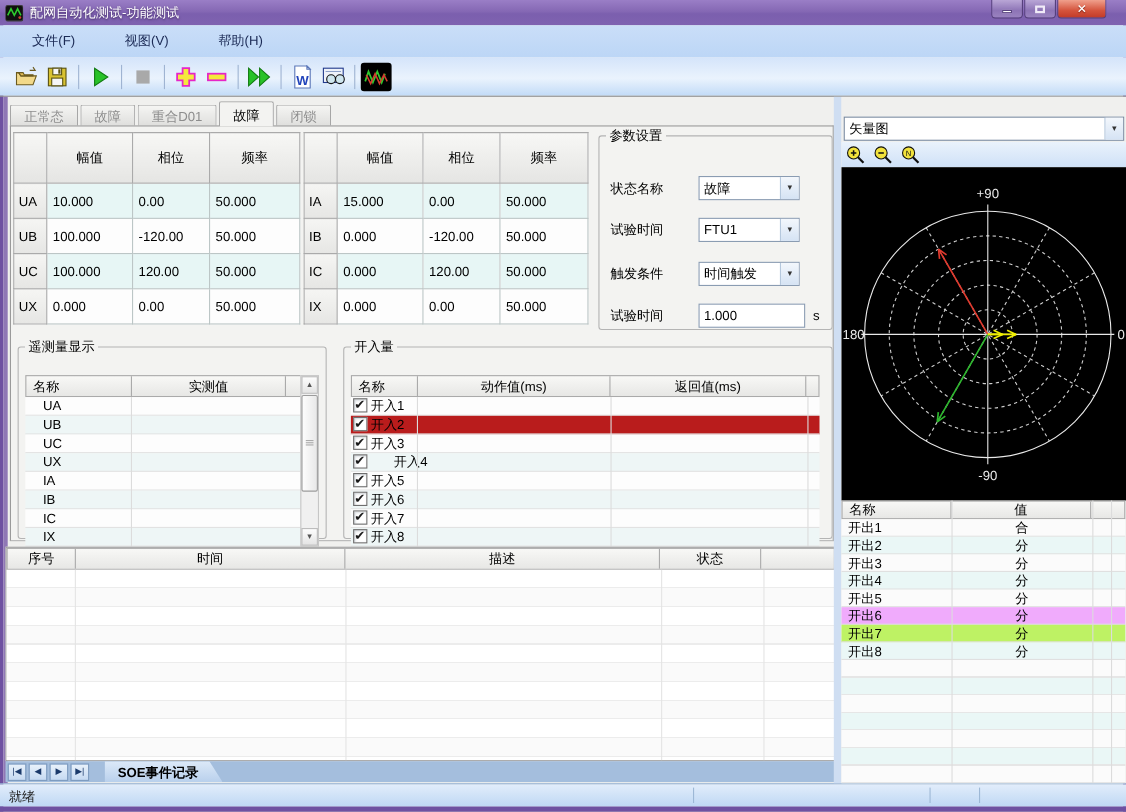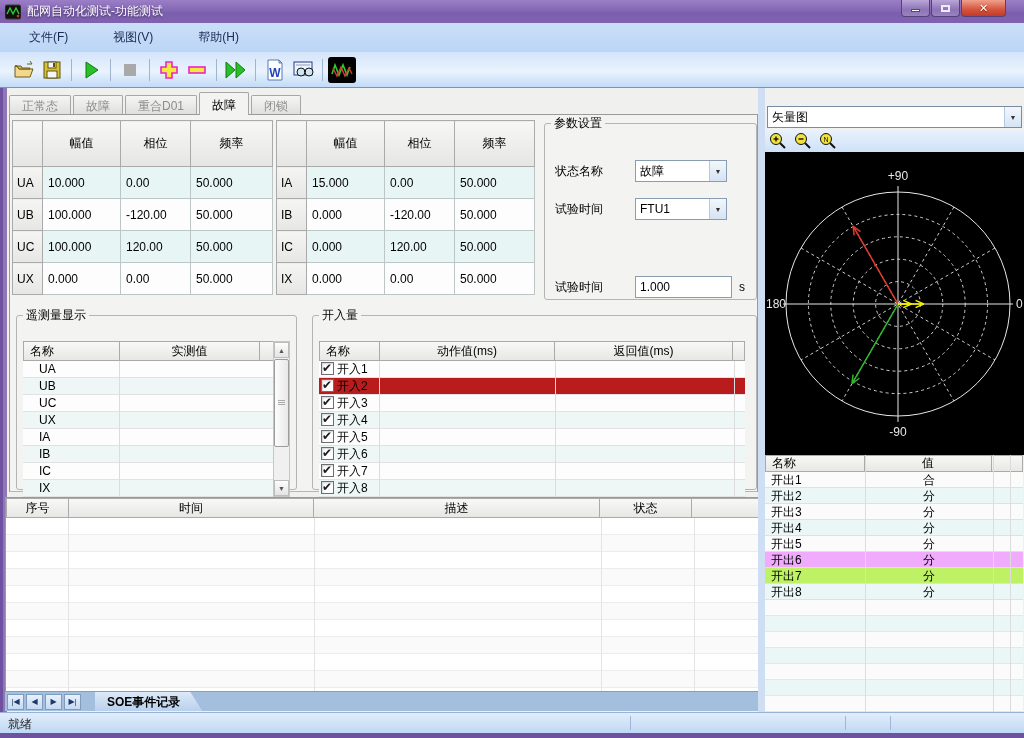--- a/index.html
+++ b/index.html
@@ -321,20 +321,27 @@
           <span class="carr">▼</span>
         </div>
       </div>
       <div class="prow" style="top:66px;width:190px;height:24px;">
         <span class="plabel">试验时间</span>
         <div class="combo">
           <span class="cval">FTU1</span>
           <span class="carr">▼</span>
         </div>
       </div>
+      <div class="prow" style="top:106px;width:190px;height:24px;">
+        <span class="plabel">触发条件</span>
+        <div class="combo">
+          <span class="cval">时间触发</span>
+          <span class="carr">▼</span>
+        </div>
+      </div>
       <div class="prow" style="top:144px;width:200px;height:24px;">
         <span class="plabel">试验时间</span>
         <div class="tinput">1.000</div>
         <span class="unit">s</span>
       </div>
     </fieldset>
 
     <fieldset class="grp" style="left:6px;top:192px;width:281px;height:183px;">
       <legend>遥测量显示</legend>
       <div class="ghead tel-table" style="height:20px;">
@@ -398,21 +405,21 @@
             <span>开入1</span>
           </div>
         <div class="grow tel-row" style="top:17px;width:426px;background:#b91c1c;">
             <span class="chk" data-state="checked"></span>
             <span>开入2</span>
           </div>
         <div class="grow tel-row" style="top:34px;width:426px;background:#fdfdfd;">
             <span class="chk" data-state="checked"></span>
             <span>开入3</span>
           </div>
-        <div class="grow tel-row" style="top:51px;width:426px;background:#eef6f6;">
+        <div class="grow tel-row" style="top:51px;width:426px;background:#eef6f6;gap:21px;">
             <span class="chk" data-state="checked"></span>
             <span>开入4</span>
           </div>
         <div class="grow tel-row" style="top:68px;width:426px;background:#fdfdfd;">
             <span class="chk" data-state="checked"></span>
             <span>开入5</span>
           </div>
         <div class="grow tel-row" style="top:85px;width:426px;background:#eef6f6;">
             <span class="chk" data-state="checked"></span>
             <span>开入6</span>

